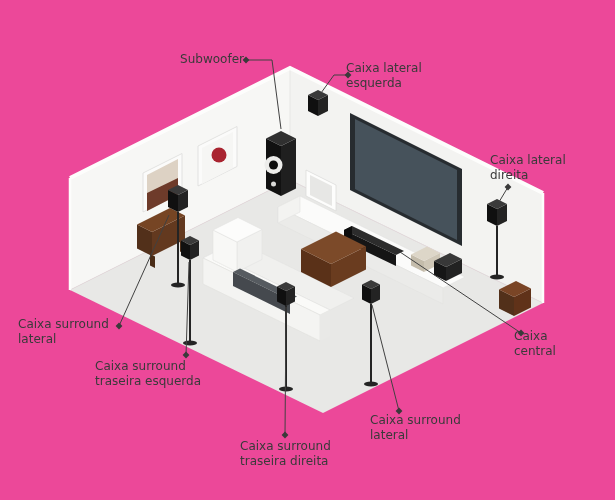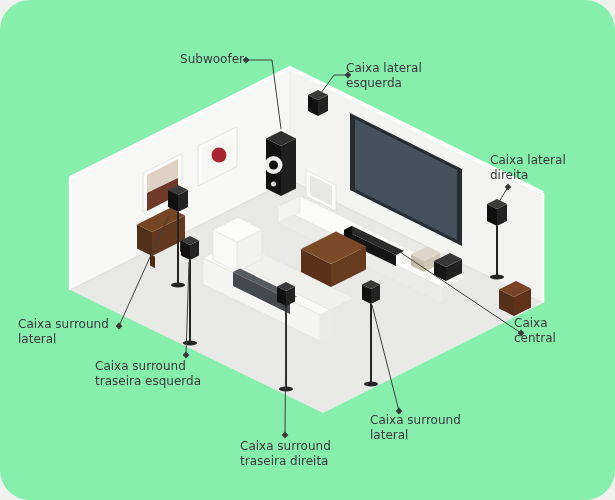--- a/index.html
+++ b/index.html
@@ -1,18 +1,18 @@
 <!DOCTYPE html>
 <html><head>
 <meta charset="utf-8">
 <style>
   html,body{margin:0;padding:0;background:#f0f0ef;}
   .stage{
-    position:relative;width:615px;height:500px;background:#86efac;
-    font-family:"DejaVu Sans","Liberation Sans",sans-serif;overflow:hidden;border-radius:30px;
+    position:relative;width:615px;height:500px;background:#ec4899;
+    font-family:"DejaVu Sans","Liberation Sans",sans-serif;overflow:hidden;
   }
   .stage svg{position:absolute;left:0;top:0;}
   .label{
     position:absolute;font-size:12px;line-height:1.25;color:#3a3a3a;
     white-space:pre-line;text-align:left;letter-spacing:0;
   }
   .label.right{text-align:right;}
 </style>
 </head>
 <body>
@@ -187,21 +187,21 @@
 </svg>
 
 <div class="label right" style="left:170px;top:52px;width:74px;">Subwoofer</div>
 
 <div class="label" style="left:346px;top:61px;width:90px;">Caixa lateral
 esquerda</div>
 
 <div class="label" style="left:490px;top:153px;width:90px;">Caixa lateral
 direita</div>
 
-<div class="label" style="left:514px;top:316px;width:64px;">Caixa
+<div class="label" style="left:514px;top:329px;width:64px;">Caixa
 central</div>
 
 <div class="label" style="left:18px;top:317px;width:100px;">Caixa surround
 lateral</div>
 
 <div class="label" style="left:95px;top:359px;width:120px;">Caixa surround
 traseira esquerda</div>
 
 <div class="label" style="left:240px;top:439px;width:120px;">Caixa surround
 traseira direita</div>

